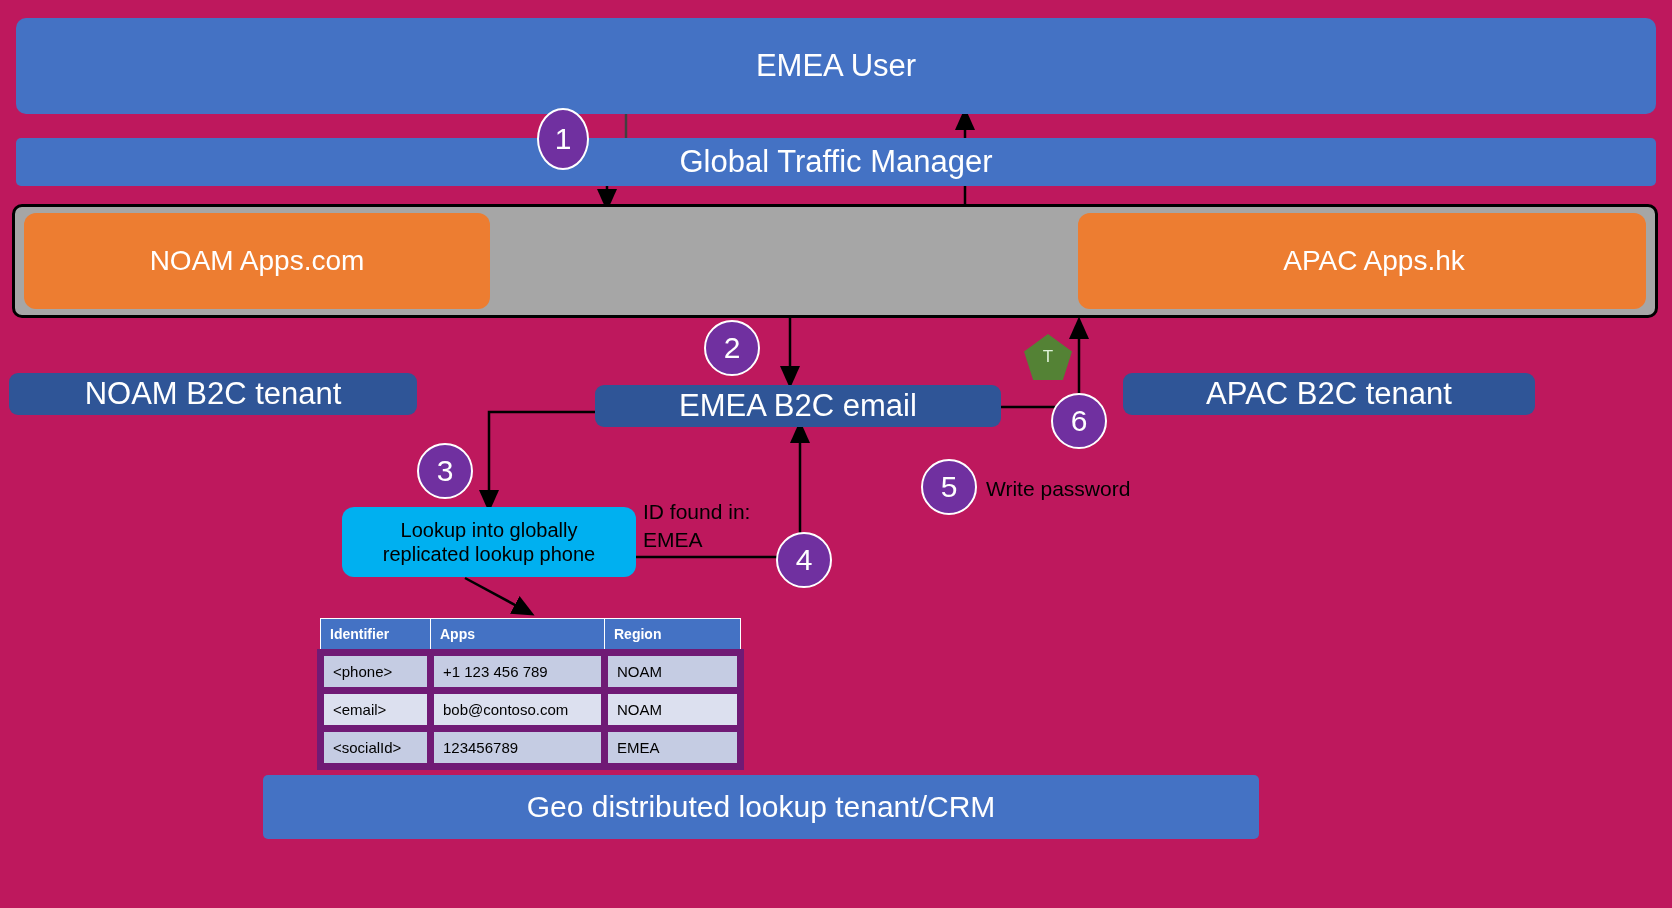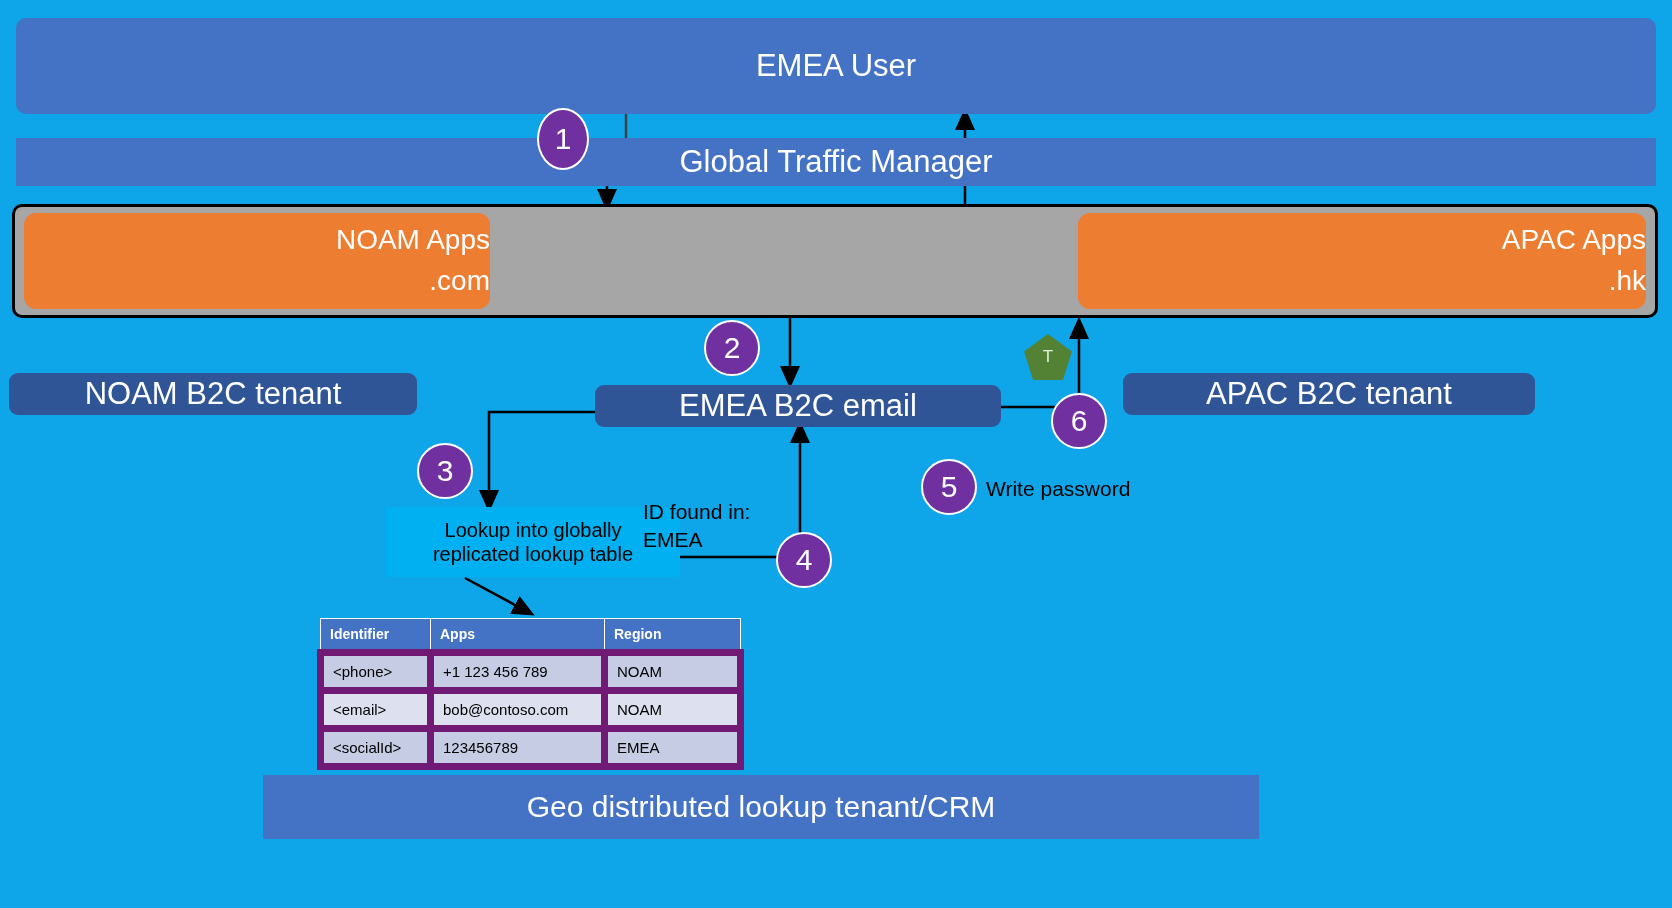--- a/index.html
+++ b/index.html
@@ -8,81 +8,80 @@
     background: #ffffff;
   }
   body {
     font-family: "Liberation Sans", sans-serif;
     -webkit-font-smoothing: antialiased;
   }
   #canvas {
     position: relative;
     width: 1672px;
     height: 908px;
-    background: #0ea5e9;
+    background: #be185d;
     overflow: hidden;
   }
   .box {
     position: absolute;
     box-sizing: border-box;
     display: flex;
     align-items: center;
     justify-content: center;
     text-align: center;
     line-height: 1.22;
   }
 
   
   .bar-blue {
     background: #4472C4;
     color: #ffffff;
     border-radius: 10px;
     font-size: 31px;
   }
-  .bar-blue.sharp { border-radius: 0; }
+  .bar-blue.sharp { border-radius: 5px; }
 
   
   .apps-shell {
     position: absolute;
     background: #A6A6A6;
     border: 3px solid #000000;
     border-radius: 10px;
     box-sizing: border-box;
   }
   .app-card {
     position: absolute;
     background: #ED7D31;
     color: #ffffff;
     border-radius: 12px;
     box-sizing: border-box;
     display: flex;
-    flex-direction: column;
-    align-items: flex-end;
+    flex-direction: row;
+    align-items: center;
     justify-content: center;
     font-size: 28px;
     line-height: 1.45;
   }
 
   
   .tenant {
     background: #2F5597;
     color: #ffffff;
     border-radius: 9px;
     font-size: 31px;
   }
 
   
   .lookup {
     background: #00B0F0;
     color: #000000;
-    border-radius: 2px;
+    border-radius: 12px;
     font-size: 20px;
     padding: 8px 12px;
     flex-direction: column;
-    margin-left: 44px;
   }
 
   
   .step {
     position: absolute;
     width: 56px;
     height: 56px;
     border-radius: 50%;
     background: #7030A0;
     border: 2px solid #ffffff;
@@ -213,21 +212,21 @@
   <div class="box tenant" style="left:1123px; top:373px; width:412px; height:42px;">
     <span>APAC B2C tenant</span>
   </div>
 
   <div class="pentagon" style="left:1024px; top:334px;">
     <span>T</span>
   </div>
 
   <div class="box lookup" style="left:342px; top:507px; width:294px; height:70px;">
     <span>Lookup into globally</span>
-    <span>replicated lookup table</span>
+    <span>replicated lookup phone</span>
   </div>
 
   <div class="plain" style="left:643px; top:498px;">ID found in:
 EMEA</div>
 
   <div class="plain" style="left:986px; top:475px;">Write password</div>
 
   <div class="step oval" style="left:537px; top:108px;">
     <span>1</span>
   </div>

